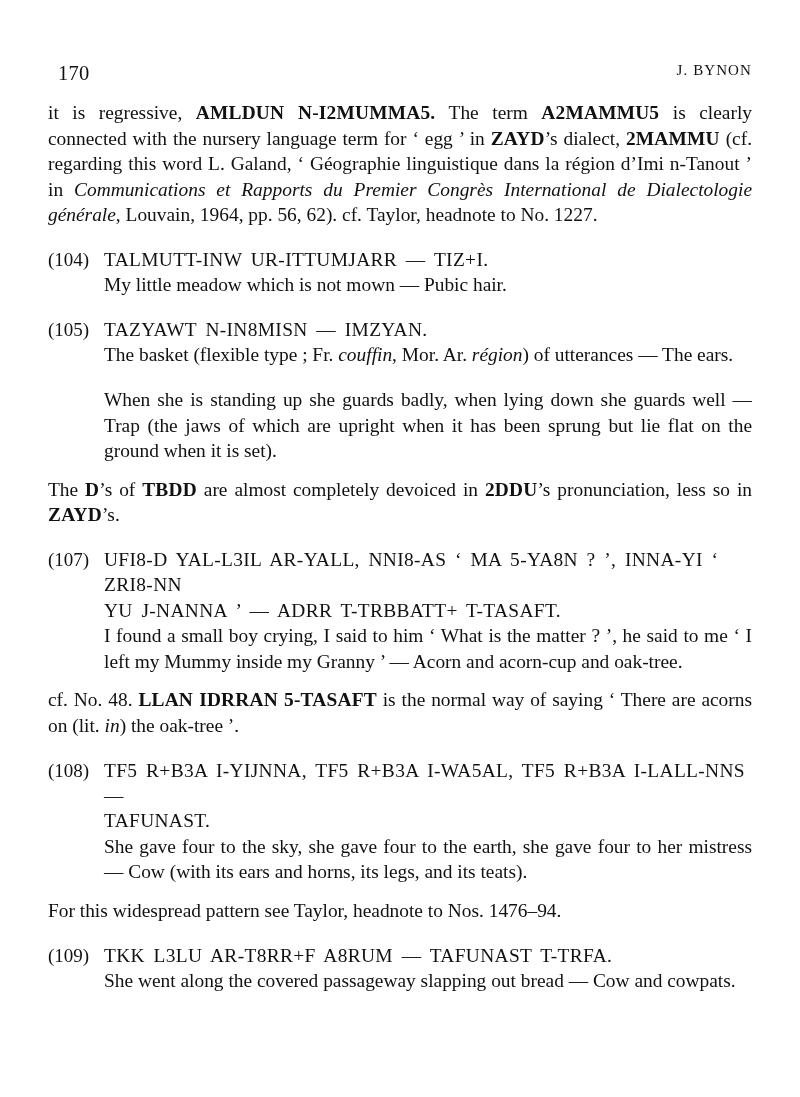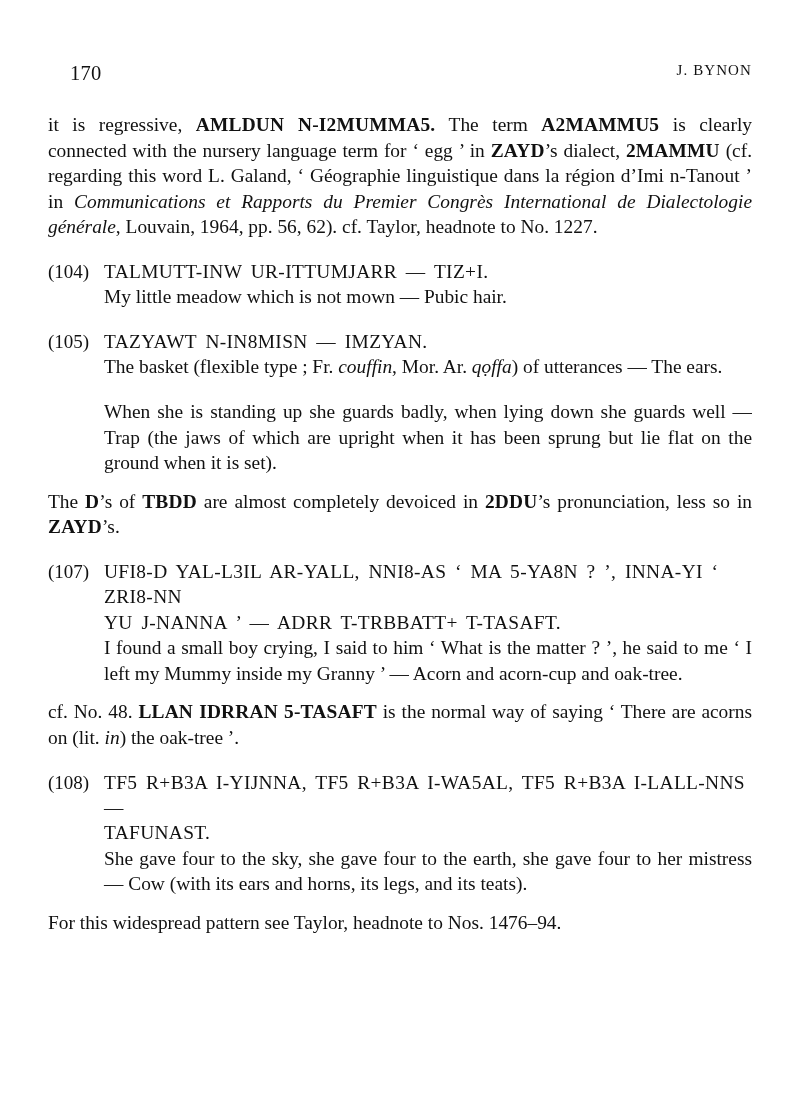--- a/index.html
+++ b/index.html
@@ -23,21 +23,21 @@
     position: relative;
   }
 
   
   .running-head {
     position: relative;
     height: 34px;
   }
   .folio {
     position: absolute;
-    left: 22px;
+    left: 10px;
     top: 0;
     font-size: 20.5px;
     letter-spacing: 0.2px;
   }
   .head-title {
     text-align: right;
     font-size: 15px;
     letter-spacing: 1.1px;
     padding-left: 10px;
     font-variant: small-caps;
@@ -45,21 +45,21 @@
 
   
   .para {
     font-size: 19.4px;
     line-height: 25.6px;
     text-align: justify;
     text-justify: inter-word;
     margin: 0;
     hyphens: none;
   }
-  .para.flush { margin-top: 16px; }
+  .para.flush { margin-top: 4px; }
   .gap-before-sm { margin-top: 13px; }
 
   b, .bold {
     font-weight: bold;
     letter-spacing: 0.2px;
   }
   i, .ital { font-style: italic; }
 
   
   .entry {
@@ -110,21 +110,21 @@
     </div>
     <div class="entry-body nojust">My little meadow which is not mown  —  Pubic hair.</div>
   </div>
 
 
   <div class="entry">
     <div class="entry-head">
       <span class="entry-num">(105)</span>
       <span class="entry-translit">TAZYAWT  N-IN8MISN  —  IMZYAN.</span>
     </div>
-    <div class="entry-body"><span>The basket (flexible type ; Fr. </span><i>couffin</i><span>, Mor. Ar. </span><i>qọffa</i><span>) of utterances  —  The ears.</span></div>
+    <div class="entry-body"><span>The basket (flexible type ; Fr. </span><i>couffin</i><span>, Mor. Ar. </span><i>région</i><span>) of utterances  —  The ears.</span></div>
   </div>
 
   <div class="entry">
     <div class="entry-body">When she is standing up she guards badly, when lying down she guards well  —  Trap (the jaws of which are upright when it has been sprung but lie flat on the ground when it is set).</div>
   </div>
 
   <p class="para gap-before-sm"><span>The </span><b>D</b><span>’s of </span><b>TBDD</b><span> are almost completely devoiced in </span><b>2DDU</b><span>’s pronunciation, less so in </span><b>ZAYD</b><span>’s.</span></p>
 
   <div class="entry">
     <div class="entry-head">
@@ -147,16 +147,23 @@
     </div>
     <div class="entry-head">
       <span class="entry-num"></span>
       <span class="entry-translit">TAFUNAST.</span>
     </div>
     <div class="entry-body">She gave four to the sky, she gave four to the earth, she gave four to her mistress  —  Cow (with its ears and horns, its legs, and its teats).</div>
   </div>
 
   <p class="para gap-before-sm">For this widespread pattern see Taylor, headnote to Nos. 1476–94.</p>
 
+  <div class="entry">
+    <div class="entry-head">
+      <span class="entry-num">(109)</span>
+      <span class="entry-translit">TKK  L3LU  AR-T8RR+F  A8RUM  —  TAFUNAST  T-TRFA.</span>
+    </div>
+    <div class="entry-body">She went along the covered passageway slapping out bread  —  Cow and cowpats.</div>
+  </div>
 
   <p class="para gap-before-sm"></p>
 
 </div>
 
 </body></html>

